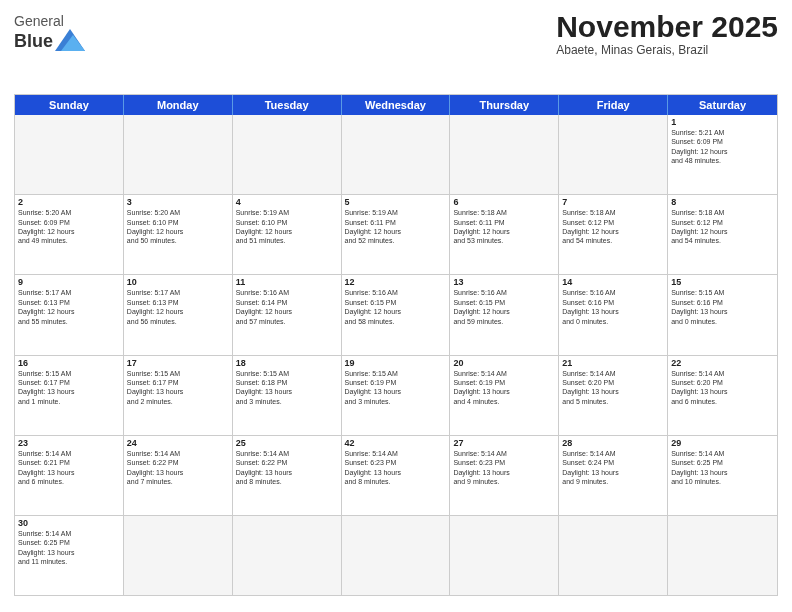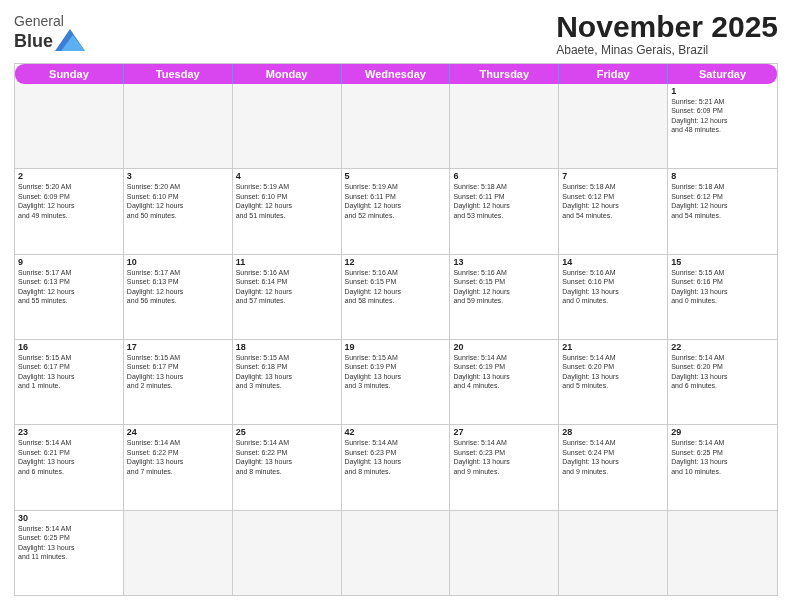--- a/index.html
+++ b/index.html
@@ -9,20 +9,21 @@
       width: 792px;
       height: 612px;
       overflow: hidden;
     }
     .page {
       width: 792px;
       height: 604px;
       display: flex;
       flex-direction: column;
       padding: 10px 14px 8px 14px;
+      gap: 31px;
     }
     .header {
       display: flex;
       justify-content: space-between;
       align-items: flex-start;
       margin-bottom: 6px;
     }
     .logo {
       display: flex;
       align-items: center;
@@ -43,22 +44,21 @@
     }
     .calendar {
       flex: 1;
       display: flex;
       flex-direction: column;
       border: 1px solid #ccc;
     }
     .cal-header {
       display: grid;
       grid-template-columns: repeat(7, 1fr);
-      background: #d946ef;
-      border-radius: 9px;
+      background: #1d4ed8;
     }
     .cal-header-cell {
       color: #fff;
       font-size: 11px;
       font-weight: bold;
       text-align: center;
       padding: 4px 2px;
       border-right: 1px solid #5a9ae5;
     }
     .cal-header-cell:last-child { border-right: none; }
@@ -118,22 +118,22 @@
     </div>
     <div class="title-block">
       <div class="month-title">November 2025</div>
       <div class="location">Abaete, Minas Gerais, Brazil</div>
     </div>
   </div>
 
   <div class="calendar">
     <div class="cal-header">
       <div class="cal-header-cell">Sunday</div>
+      <div class="cal-header-cell">Monday</div>
       <div class="cal-header-cell">Tuesday</div>
-      <div class="cal-header-cell">Monday</div>
       <div class="cal-header-cell">Wednesday</div>
       <div class="cal-header-cell">Thursday</div>
       <div class="cal-header-cell">Friday</div>
       <div class="cal-header-cell">Saturday</div>
     </div>
     <div class="cal-body" id="cal-body">
     <div class="cal-row">
           <div class="cal-cell empty"></div>
           <div class="cal-cell empty"></div>
           <div class="cal-cell empty"></div>

